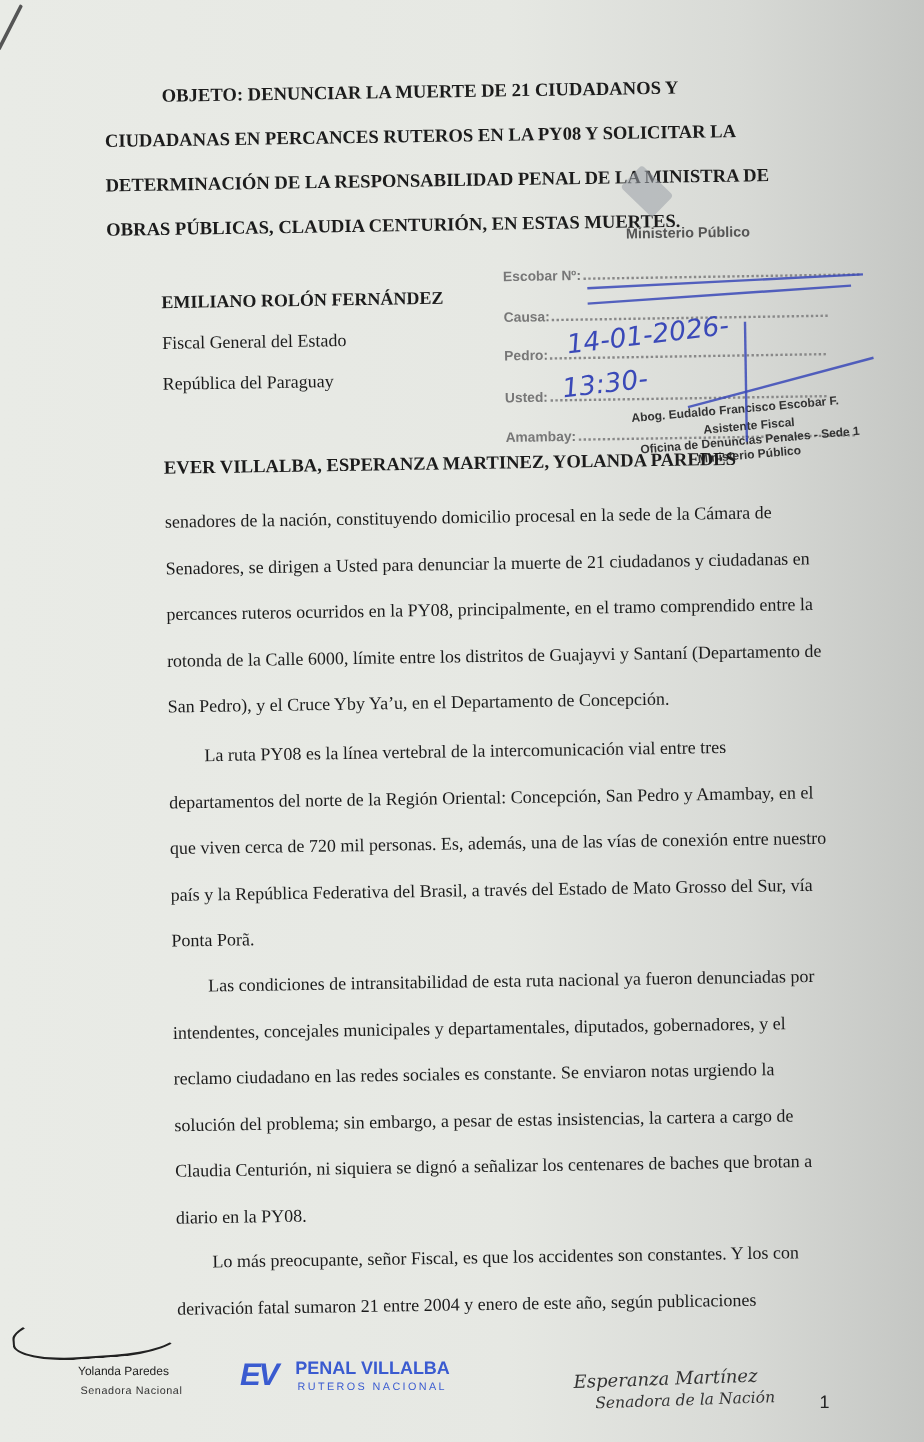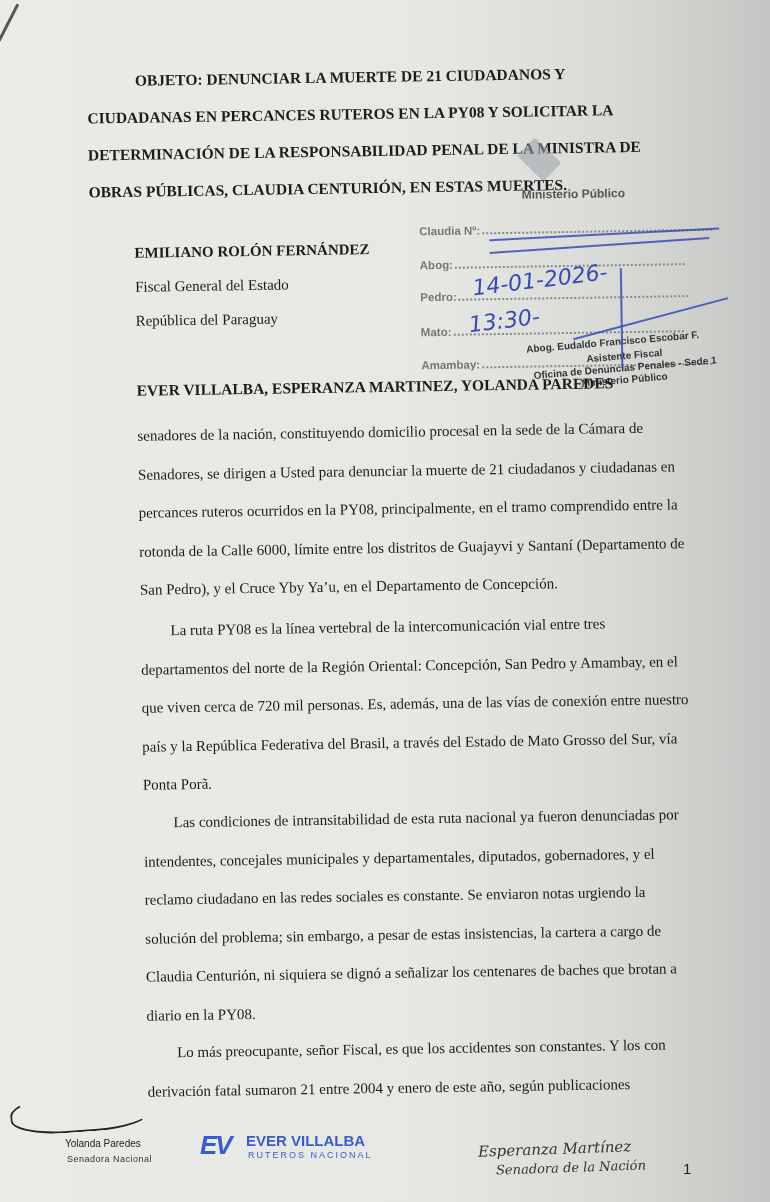--- a/index.html
+++ b/index.html
@@ -109,24 +109,24 @@
 
   <div class="recipient">
     <div class="name">EMILIANO ROLÓN FERNÁNDEZ</div>
     <div>Fiscal General del Estado</div>
     <div>República del Paraguay</div>
   </div>
 
   <div class="stamp">
     <div class="logo"></div>
     <div class="org">Ministerio Público</div>
-    <div class="field" style="top:44px"><span>Claudia Nº:</span><span class="dots"></span></div>
-    <div class="field" style="top:78px"><span>Abog:</span><span class="dots"></span></div>
+    <div class="field" style="top:44px"><span>Escobar Nº:</span><span class="dots"></span></div>
+    <div class="field" style="top:78px"><span>Causa:</span><span class="dots"></span></div>
     <div class="field" style="top:110px"><span>Pedro:</span><span class="dots"></span></div>
-    <div class="field" style="top:145px"><span>Mato:</span><span class="dots"></span></div>
+    <div class="field" style="top:145px"><span>Usted:</span><span class="dots"></span></div>
     <div class="field" style="top:178px"><span>Amambay:</span><span class="dots"></span></div>
 
     <div class="ink-line" style="left:70px; top:55px; width:230px; transform:rotate(-2deg);"></div>
     <div class="ink-line" style="left:70px; top:66px; width:220px; transform:rotate(-3deg);"></div>
     <div class="hand" style="left:52px; top:88px;">14-01-2026-</div>
     <div class="hand" style="left:48px; top:128px;">13:30-</div>
     <div class="official" style="left:105px; top:158px; transform:rotate(-4deg);">Abog. Eudaldo Francisco Escobar F.</div>
     <div class="official" style="left:165px; top:172px; transform:rotate(-4deg);">Asistente Fiscal</div>
     <div class="official" style="left:112px; top:184px; transform:rotate(-4deg);">Oficina de Denuncias Penales - Sede 1</div>
     <div class="official" style="left:160px; top:196px; transform:rotate(-4deg);">Ministerio Público</div>
@@ -168,21 +168,21 @@
 </div>
 
 <div class="sig-block sig-yp">
   <div class="scribble"></div>
   <div class="name">Yolanda Paredes</div>
   <div class="title">Senadora Nacional</div>
 </div>
 
 <div class="sig-block sig-ev">
   <div class="logo">EV</div>
-  <div class="name">EVER VILLALBA</div>
+  <div class="name">PENAL VILLALBA</div>
   <div class="title">RUTEROS NACIONAL</div>
 </div>
 
 <div class="sig-block sig-em">
   <div class="name">Esperanza Martínez</div>
   <div class="title">Senadora de la Nación</div>
 </div>
 
 <div class="page-num">1</div>
 

